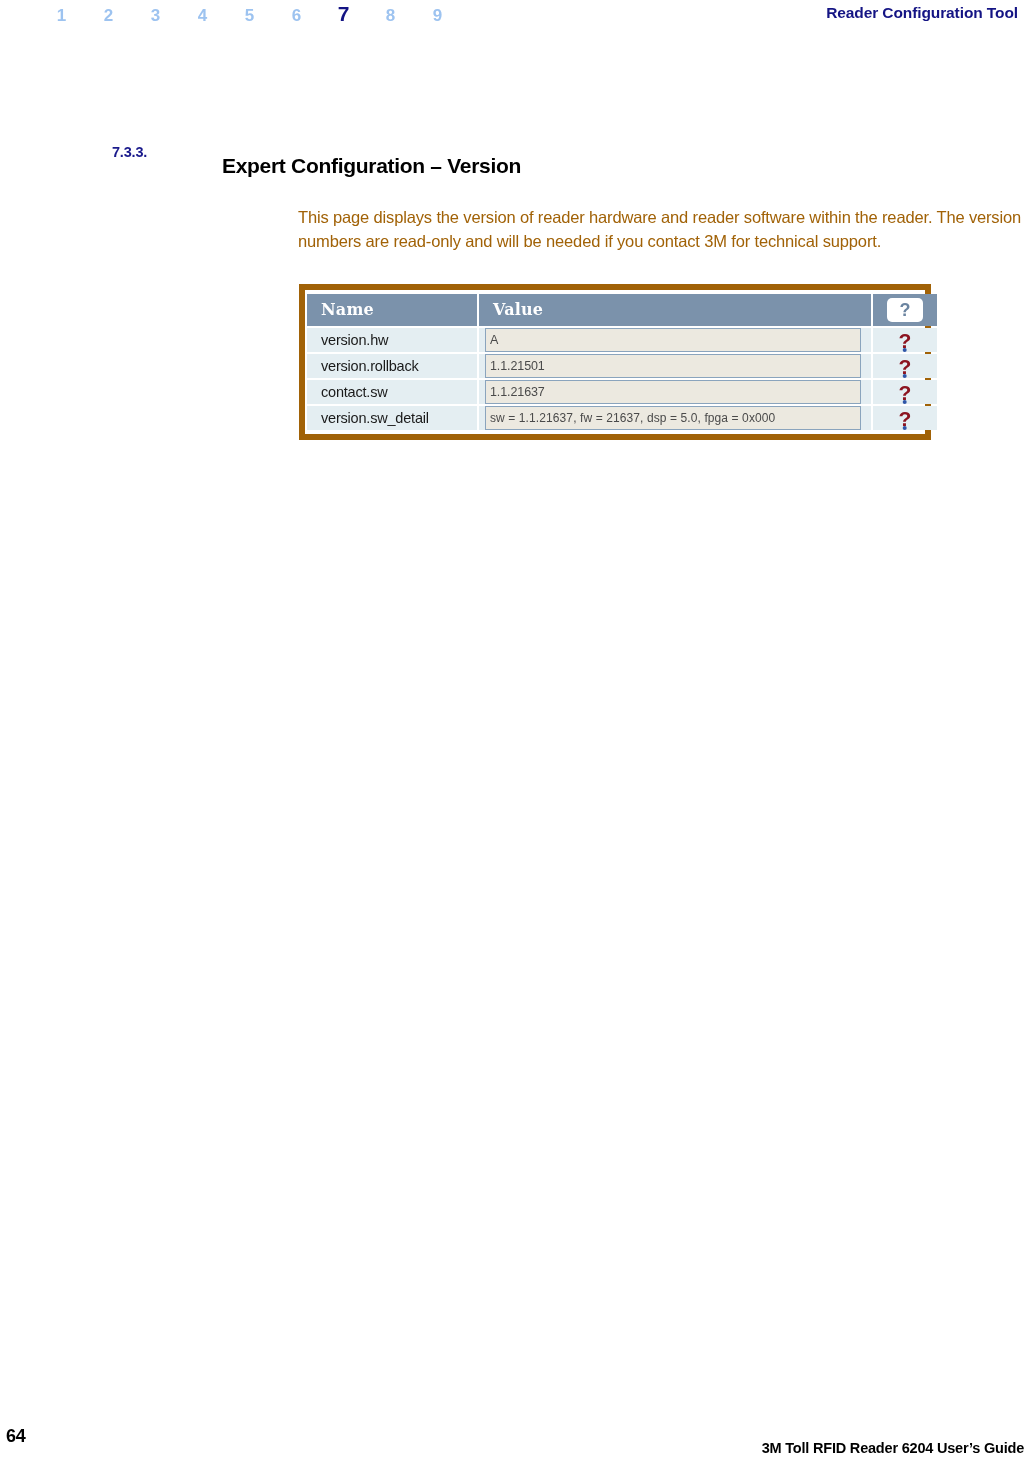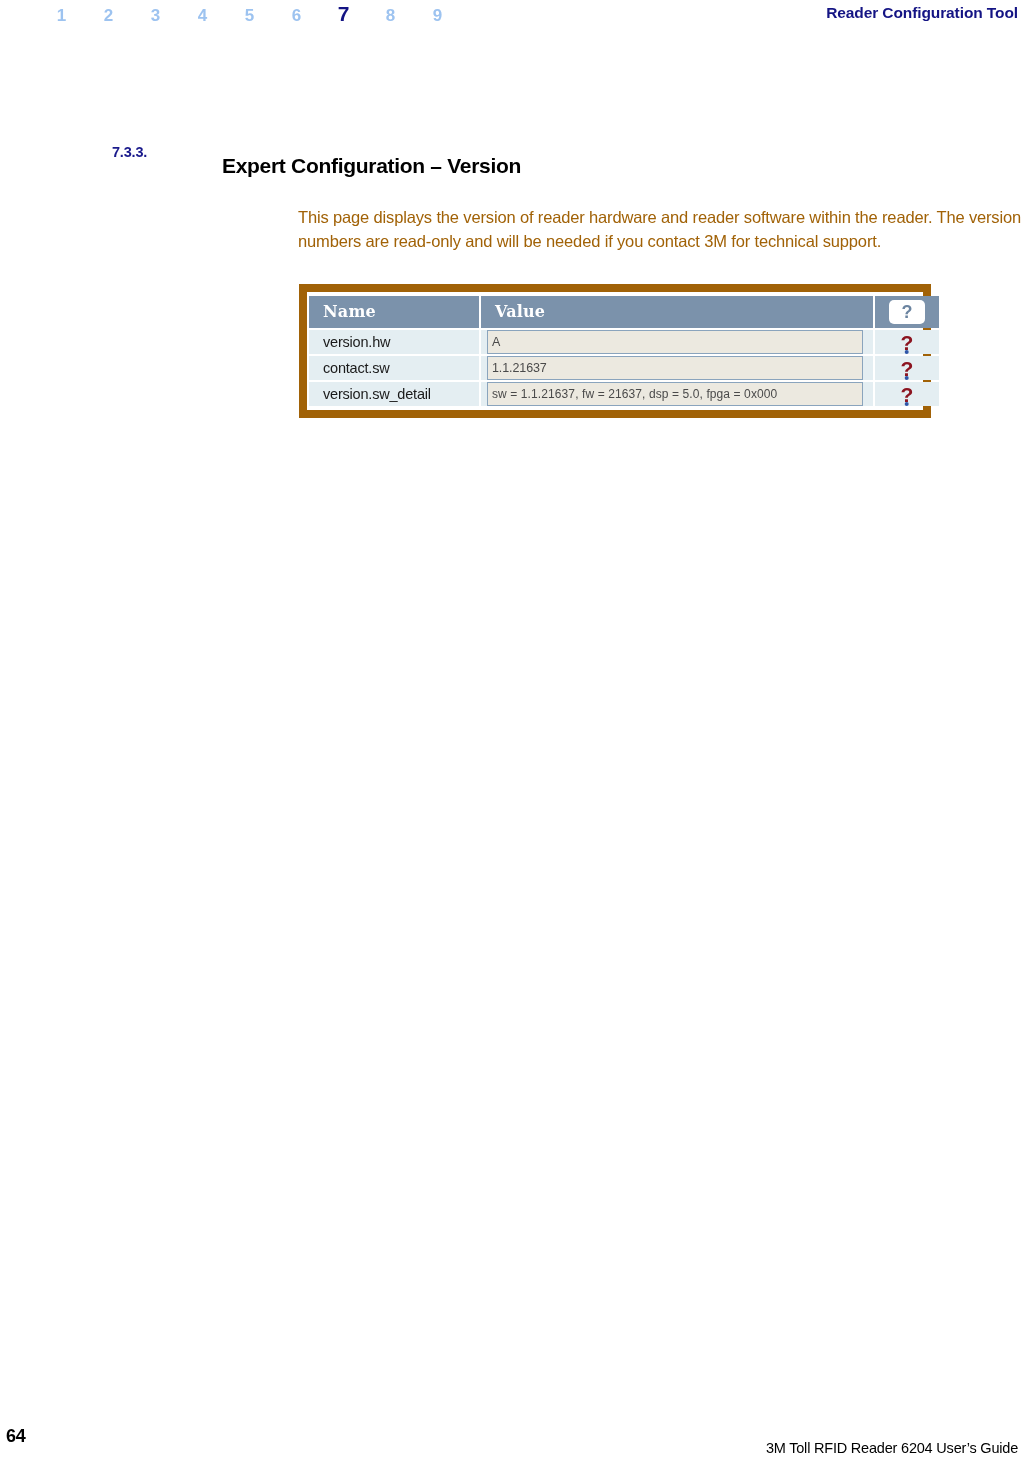--- a/index.html
+++ b/index.html
@@ -95,21 +95,21 @@
     color: #a16207;
     letter-spacing: -0.15px;
   }
 
   
   .figure {
     position: absolute;
     left: 299px;
     top: 284px;
     width: 632px;
-    border: 8px solid #a16207;
+    border: 6px solid #a16207;
     background: #ffffff;
     box-sizing: border-box;
     padding: 2px;
   }
   .cfg-table {
     width: 100%;
     border-collapse: separate;
     border-spacing: 0 2px;
     table-layout: fixed;
   }
@@ -232,24 +232,24 @@
     position: absolute;
     left: 6px;
     bottom: 9px;
     font-size: 18px;
     font-weight: bold;
     color: #000000;
     letter-spacing: -0.2px;
   }
   .footer-guide {
     position: absolute;
-    right: 16px;
+    right: 10px;
     bottom: 0;
     font-size: 14.5px;
-    font-weight: normal;
+    font-weight: bold;
     color: #000000;
     letter-spacing: -0.2px;
     white-space: nowrap;
   }
 </style>
 </head>
 <body>
 
 <div class="page-header">
   <div class="tab-strip">
@@ -299,20 +299,31 @@
         <td class="cell-gap"></td>
         <td class="td-value">
           <span class="val-input">A</span>
         </td>
         <td class="cell-gap"></td>
         <td class="td-help">
           <span class="q-mark">?</span>
         </td>
       </tr>
       <tr>
+        <td class="td-name">version.rollback</td>
+        <td class="cell-gap"></td>
+        <td class="td-value">
+          <span class="val-input">1.1.21501</span>
+        </td>
+        <td class="cell-gap"></td>
+        <td class="td-help">
+          <span class="q-mark">?</span>
+        </td>
+      </tr>
+      <tr>
         <td class="td-name">contact.sw</td>
         <td class="cell-gap"></td>
         <td class="td-value">
           <span class="val-input">1.1.21637</span>
         </td>
         <td class="cell-gap"></td>
         <td class="td-help">
           <span class="q-mark">?</span>
         </td>
       </tr>

